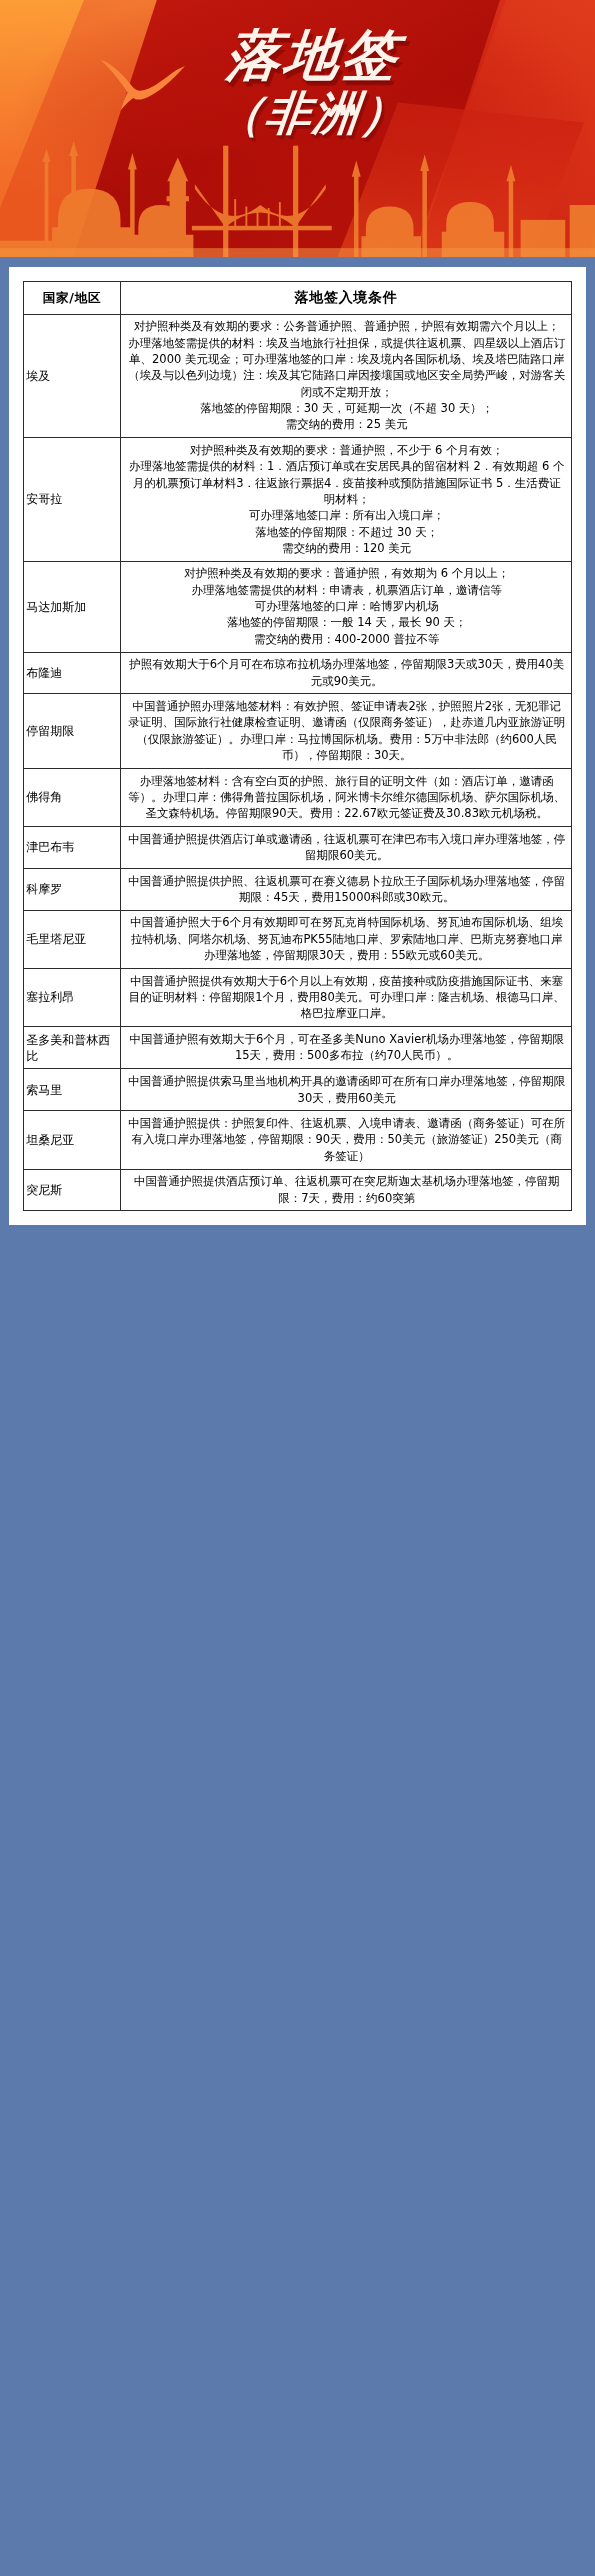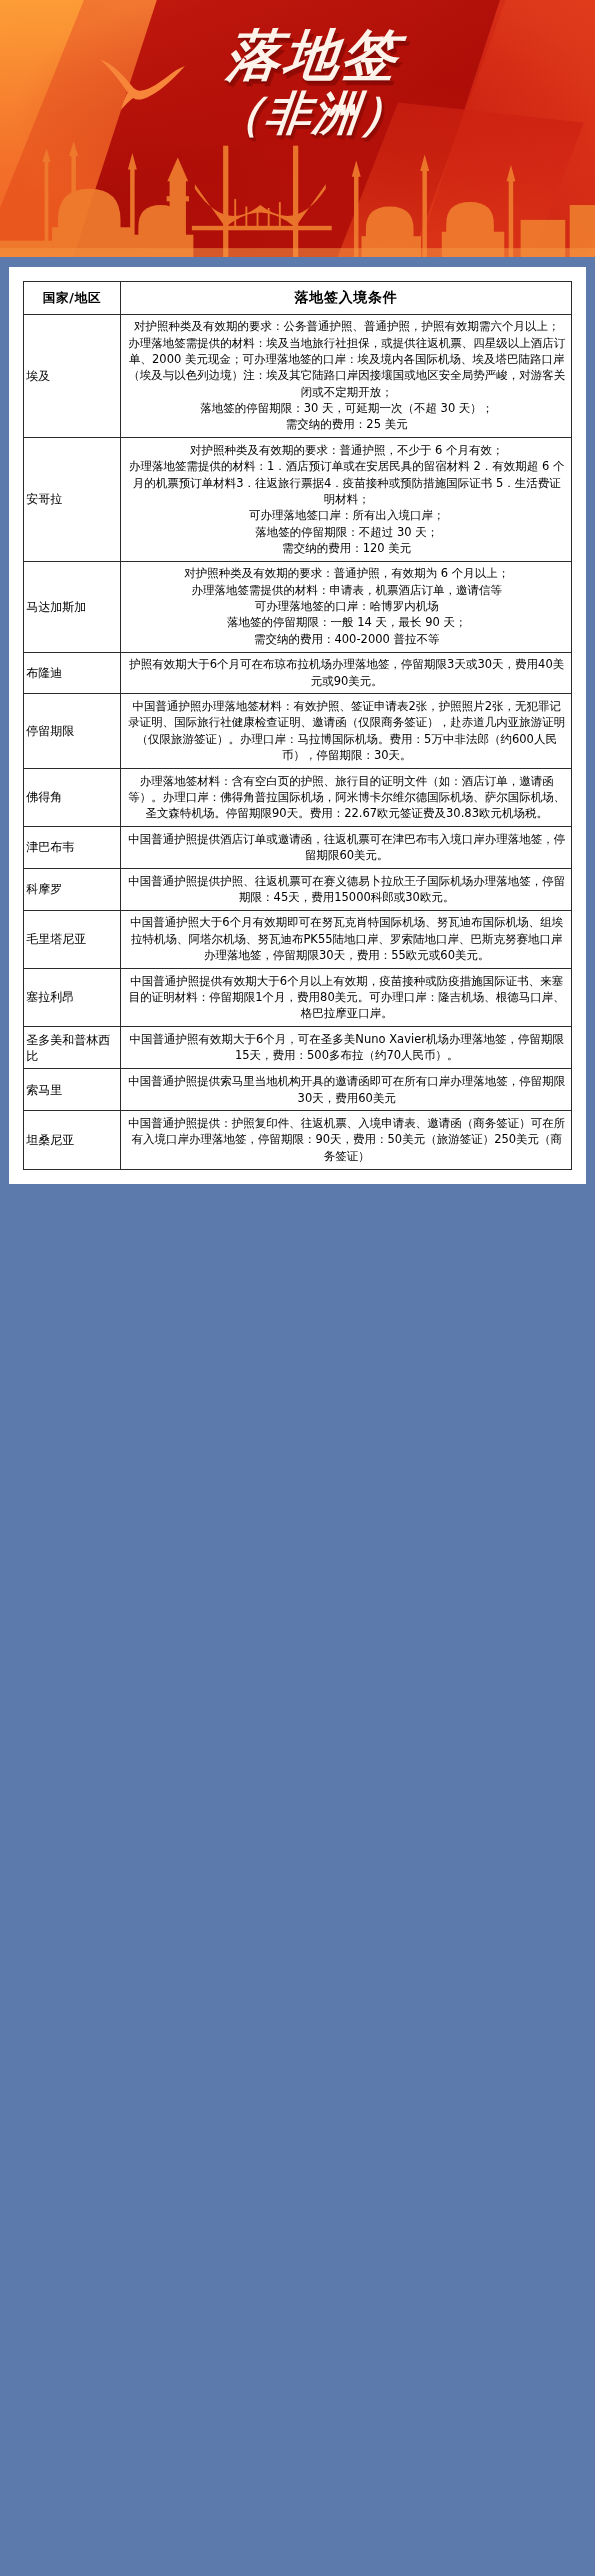--- a/index.html
+++ b/index.html
@@ -333,20 +333,24 @@
               <td class="detail">中国普通护照有效期大于6个月，可在圣多美Nuno Xavier机场办理落地签，停留期限15天，费用：500多布拉（约70人民币）。</td>
             </tr>
             <tr>
               <td class="country">索马里</td>
               <td class="detail">中国普通护照提供索马里当地机构开具的邀请函即可在所有口岸办理落地签，停留期限30天，费用60美元</td>
             </tr>
             <tr>
               <td class="country">坦桑尼亚</td>
               <td class="detail">中国普通护照提供：护照复印件、往返机票、入境申请表、邀请函（商务签证）可在所有入境口岸办理落地签，停留期限：90天，费用：50美元（旅游签证）250美元（商务签证）</td>
             </tr>
+            <tr>
+              <td class="country">突尼斯</td>
+              <td class="detail">中国普通护照提供酒店预订单、往返机票可在突尼斯迦太基机场办理落地签，停留期限：7天，费用：约60突第</td>
+            </tr>
           </tbody>
       </table>
     </div>
   </div>
 
   <div class="bottom-bar"></div>
 </div>
 
 
 </body></html>

